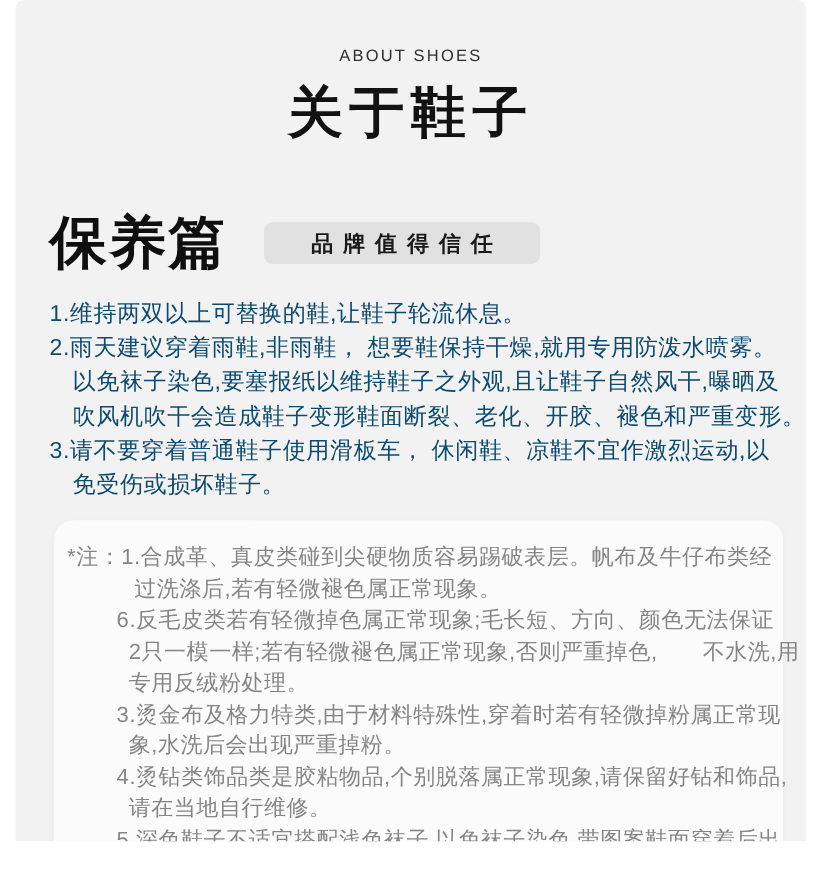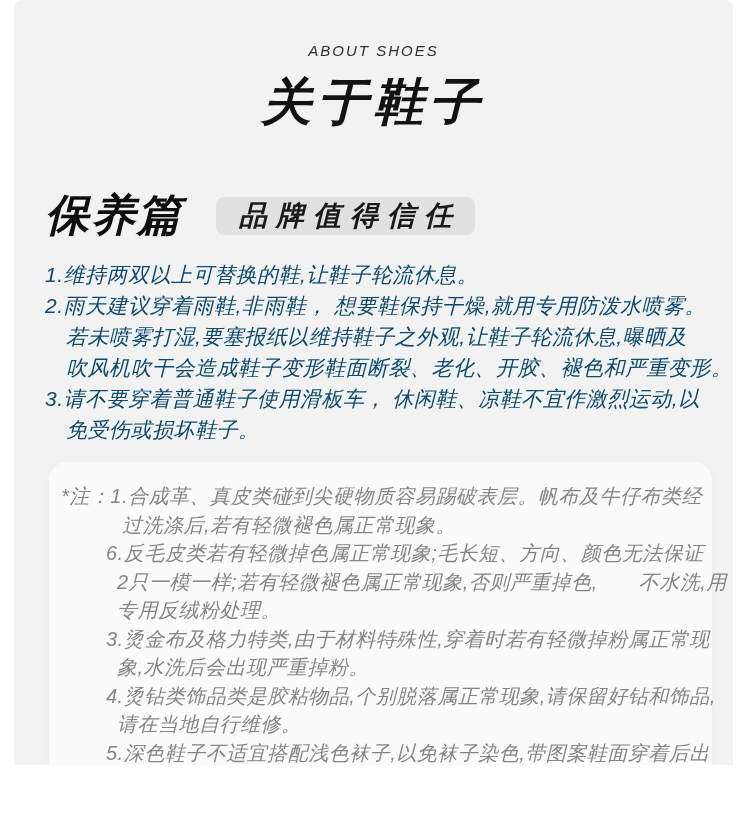--- a/index.html
+++ b/index.html
@@ -7,21 +7,20 @@
     padding: 0;
     background: #ffffff;
     font-family: "Liberation Sans", "DejaVu Sans", sans-serif;
   }
   .stage {
     position: relative;
     width: 750px;
     height: 765px;
     background: #ffffff;
     overflow: hidden;
-    font-style: italic;
   }
   .panel {
     position: absolute;
     left: 14px;
     top: 0;
     width: 719px;
     height: 813px;
     background: #f1f2f1;
     border-radius: 8px 8px 0 0;
   }
@@ -42,35 +41,35 @@
     color: #121212;
     white-space: nowrap;
   }
   .section-row {
     display: flex;
     align-items: center;
     margin: 50px 0 0 31px;
     gap: 33px;
   }
   .section-heading {
-    font-size: 44px;
+    font-size: 52px;
     font-weight: bold;
     letter-spacing: 2px;
     color: #0f0f0f;
     white-space: nowrap;
   }
   .badge {
     background: #e1e1e1;
     border-radius: 8px;
     height: 38px;
     min-width: 214px;
     display: flex;
     align-items: center;
     justify-content: center;
-    font-size: 28px;
+    font-size: 20px;
     font-weight: bold;
     letter-spacing: 9px;
     color: #1a1a1a;
     padding: 0 14px 0 23px;
     white-space: nowrap;
   }
   .care-list {
     margin: 14px 0 0 31px;
     font-size: 21px;
     line-height: 31px;
@@ -109,21 +108,21 @@
     <div class="title">关于鞋子</div>
 
     <div class="section-row">
       <div class="section-heading">保养篇</div>
       <div class="badge">品牌值得信任</div>
     </div>
 
     <div class="care-list">
       <div class="ln">1.维持两双以上可替换的鞋,让鞋子轮流休息。</div>
       <div class="ln">2.雨天建议穿着雨鞋,非雨鞋， 想要鞋保持干燥,就用专用防泼水喷雾。</div>
-      <div class="ln cont">若未喷雾打湿,要塞报纸以维持鞋子之外观,让鞋子轮流休息,曝晒及</div>
+      <div class="ln cont">以免袜子染色,要塞报纸以维持鞋子之外观,且让鞋子自然风干,曝晒及</div>
       <div class="ln cont">吹风机吹干会造成鞋子变形鞋面断裂、老化、开胶、褪色和严重变形。</div>
       <div class="ln">3.请不要穿着普通鞋子使用滑板车， 休闲鞋、凉鞋不宜作激烈运动,以</div>
       <div class="ln cont">免受伤或损坏鞋子。</div>
     </div>
 
     <div class="note-card">
       <div class="nln">*注：1.合成革、真皮类碰到尖硬物质容易踢破表层。帆布及牛仔布类经</div>
       <div class="nln n-cont2">过洗涤后,若有轻微褪色属正常现象。</div>
       <div class="nln n-item">6.反毛皮类若有轻微掉色属正常现象;毛长短、方向、颜色无法保证</div>
       <div class="nln n-cont">2只一模一样;若有轻微褪色属正常现象,否则严重掉色,　　不水洗,用</div>

